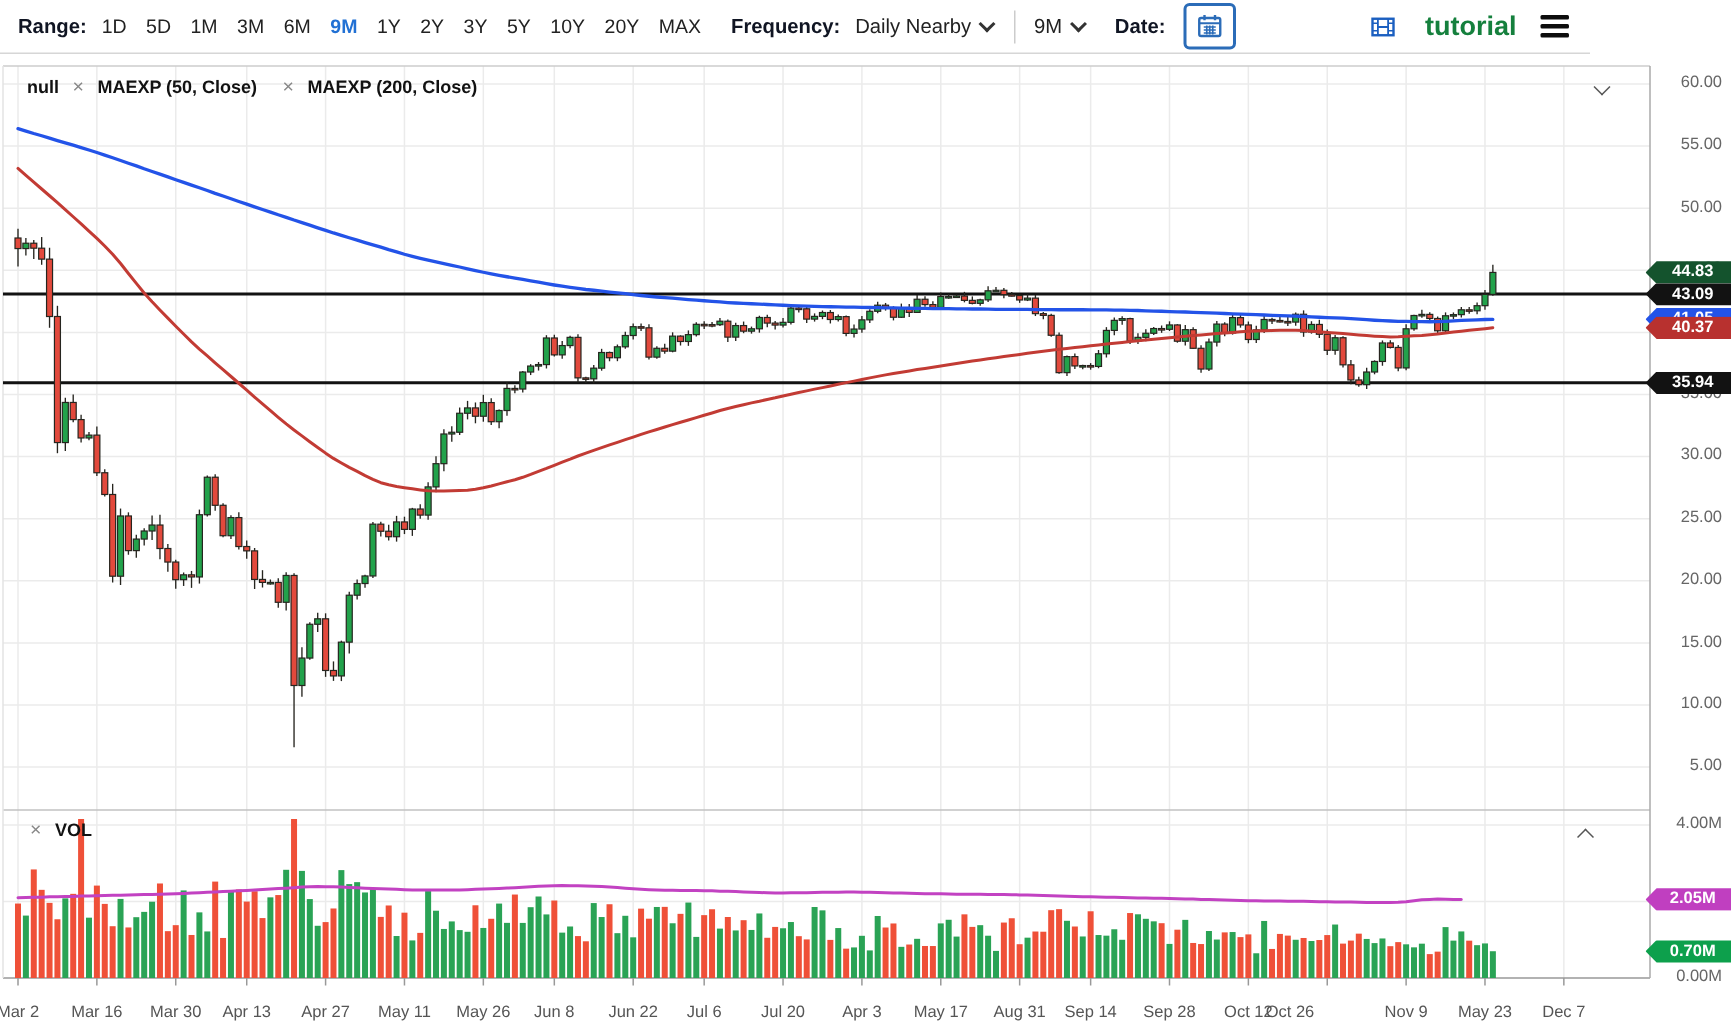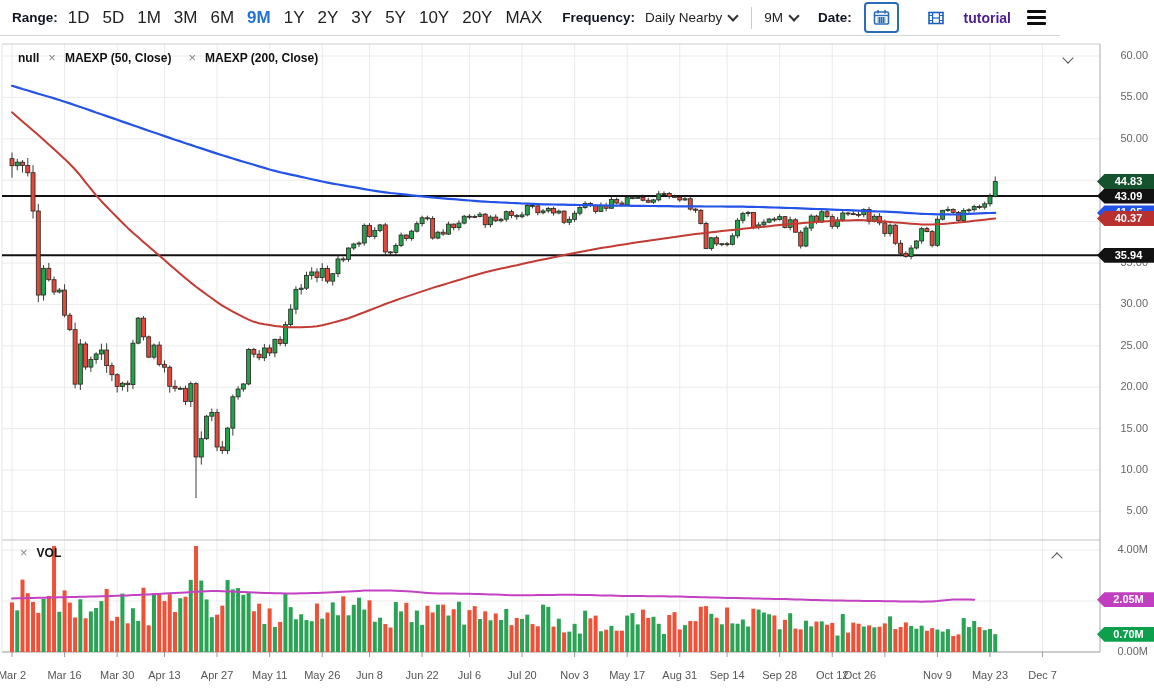--- a/index.html
+++ b/index.html
@@ -4,31 +4,31 @@
 <style>
   html,body{margin:0;padding:0;background:#fff;}
   #app{position:relative;width:1154px;height:688px;overflow:hidden;background:#fff;
        font-family:"Liberation Sans",sans-serif;-webkit-font-smoothing:antialiased;}
 
   
   #toolbar{position:absolute;left:0;top:0;width:1060px;height:36px;box-sizing:border-box;
            border-bottom:1px solid #d6d6d6;display:flex;align-items:center;padding:0 12px;background:#fff;}
   .tb-label{font-weight:700;color:#101523;font-size:13.5px;margin-right:10px;white-space:nowrap;}
   #range-options{display:flex;align-items:center;gap:13px;margin-right:20px;}
-  .range-opt{font-size:17px;color:#222;cursor:pointer;white-space:nowrap;}
+  .range-opt{font-size:13px;color:#222;cursor:pointer;white-space:nowrap;}
   .range-opt.active{color:#2271d4;font-weight:700;}
   .combo{display:flex;align-items:center;gap:7px;cursor:pointer;margin-right:12px;}
   .combo .val{font-size:13.5px;color:#222;white-space:nowrap;}
   .chev{display:inline-block;width:6px;height:6px;border-right:2px solid #333;border-bottom:2px solid #333;
         transform:rotate(45deg);margin-top:-3px;}
   .vdiv{width:1px;height:22px;background:#ccc;margin:0 12px 0 2px;}
   #date-btn{width:31px;height:27px;border:2px solid #2b6cb8;border-radius:4px;background:#fff;
             display:flex;align-items:center;justify-content:center;cursor:pointer;margin-left:2px;}
   #toolbar-right{margin-left:auto;display:flex;align-items:center;gap:14px;}
-  #tutorial-link{display:flex;align-items:center;gap:20px;color:#4c1d95;font-weight:700;font-size:14px;cursor:pointer;}
+  #tutorial-link{display:flex;align-items:center;gap:20px;color:#15803d;font-weight:700;font-size:18px;cursor:pointer;}
   #menu-btn{display:flex;flex-direction:column;gap:2.5px;cursor:pointer;padding:2px;}
   #menu-btn div{width:19px;height:3.5px;background:#0d0d0d;border-radius:1px;}
 
   
   #chart-svg{position:absolute;left:0;top:0;}
   .legend{position:absolute;display:flex;align-items:center;gap:9px;font-size:12px;font-weight:700;color:#111;}
   #legend-main{left:18px;top:51px;}
   #legend-vol{left:20px;top:546px;}
   .x-close{color:#888;font-weight:400;font-size:13px;cursor:pointer;line-height:12px;}
   .panel-chev{position:absolute;width:7px;height:7px;border-right:1.6px solid #555;border-bottom:1.6px solid #555;cursor:pointer;}
@@ -773,21 +773,21 @@
       <div class="x-label" style="left: 64.58px;">Mar 16</div>
       <div class="x-label" style="left: 117.16px;">Mar 30</div>
       <div class="x-label" style="left: 164.482px;">Apr 13</div>
       <div class="x-label" style="left: 217.062px;">Apr 27</div>
       <div class="x-label" style="left: 269.642px;">May 11</div>
       <div class="x-label" style="left: 322.222px;">May 26</div>
       <div class="x-label" style="left: 369.544px;">Jun 8</div>
       <div class="x-label" style="left: 422.124px;">Jun 22</div>
       <div class="x-label" style="left: 469.446px;">Jul 6</div>
       <div class="x-label" style="left: 522.026px;">Jul 20</div>
-      <div class="x-label" style="left: 574.606px;">Nov 3</div>
+      <div class="x-label" style="left: 574.606px;">Apr 3</div>
       <div class="x-label" style="left: 627.186px;">May 17</div>
       <div class="x-label" style="left: 679.766px;">Aug 31</div>
       <div class="x-label" style="left: 727.088px;">Sep 14</div>
       <div class="x-label" style="left: 779.668px;">Sep 28</div>
       <div class="x-label" style="left: 832.248px;">Oct 12</div>
       <div class="x-label" style="left: 860px;">Oct 26</div>
       <div class="x-label" style="left: 937.408px;">Nov 9</div>
       <div class="x-label" style="left: 989.988px;">May 23</div>
       <div class="x-label" style="left: 1042.57px;">Dec 7</div>
     </div>

